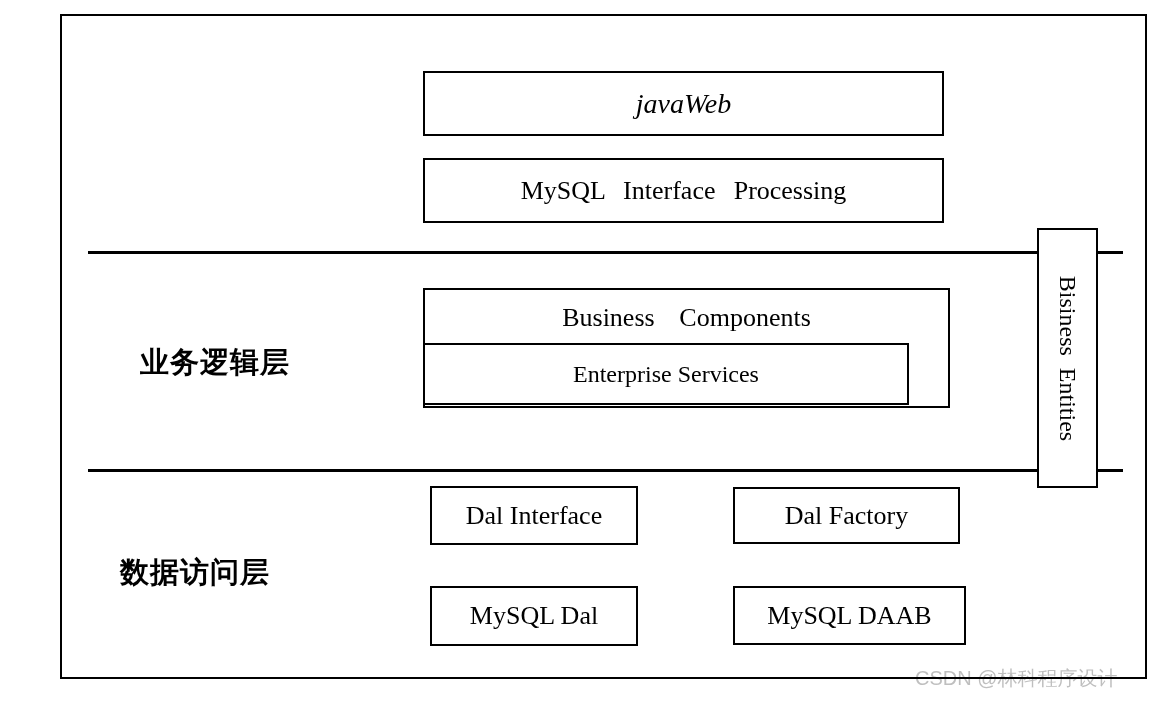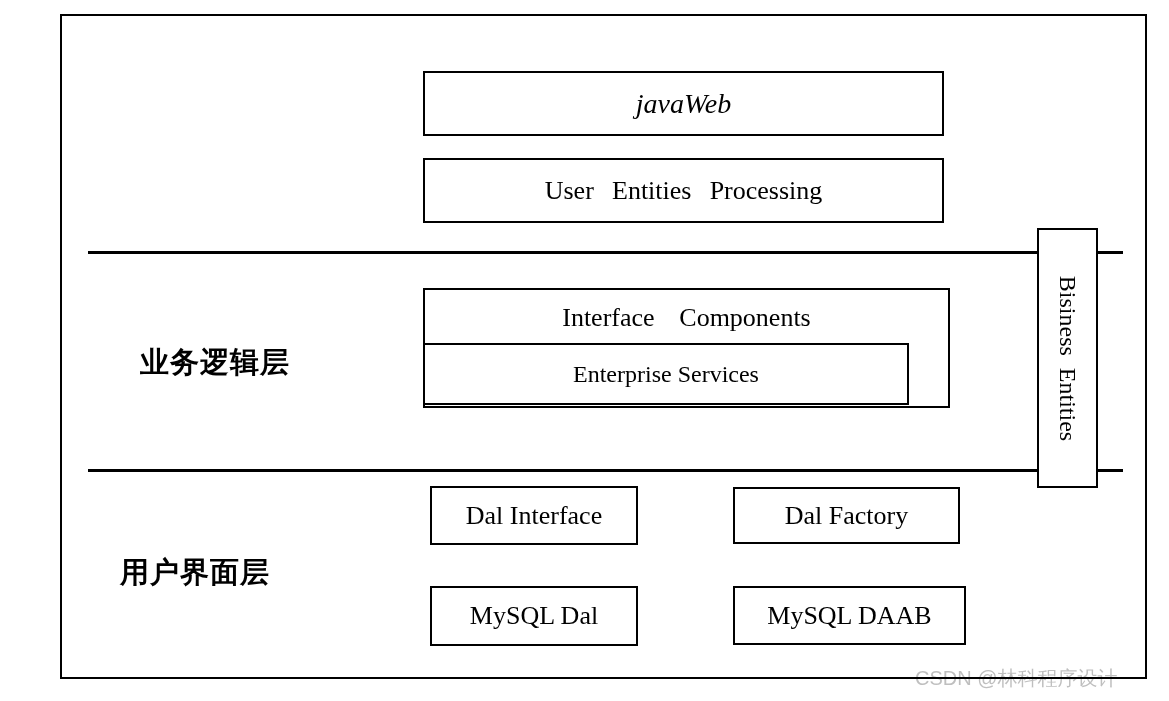--- a/index.html
+++ b/index.html
@@ -83,31 +83,31 @@
 <div class="canvas">
 
   <div class="watermark">CSDN @林科程序设计</div>
 
   <div class="outer-border z1"></div>
 
   <div class="divider z1" style="top: 251px;"></div>
   <div class="divider z1" style="top: 469px;"></div>
 
   <div class="layer-label z2" style="top: 343px; text-align: right;">业务逻辑层</div>
-  <div class="layer-label z2" style="top: 553px;">用户界面层</div>
+  <div class="layer-label z2" style="top: 553px;">数据访问层</div>
 
   <div class="box z2" style="left: 423px; top: 71px; width: 521px; height: 65px; font-size: 28px; font-style: italic;">
     <span>javaWeb</span>
   </div>
   <div class="box z2 ws-mid" style="left: 423px; top: 158px; width: 521px; height: 65px;">
-    <span>User Entities Processing</span>
+    <span>MySQL Interface Processing</span>
   </div>
 
   <div class="box z2 top-align ws-wide" style="left: 423px; top: 288px; width: 527px; height: 120px; padding-top: 13px;">
-    <span>Interface Components</span>
+    <span>Business Components</span>
   </div>
   <div class="box z3" style="left: 423px; top: 343px; width: 486px; height: 62px; font-size: 24px;">
     <span>Enterprise Services</span>
   </div>
 
   <div class="box z2" style="left: 733px; top: 487px; width: 227px; height: 57px;">
     <span>Dal Factory</span>
   </div>
   <div class="box z2" style="left: 430px; top: 486px; width: 208px; height: 59px;">
     <span>Dal Interface</span>

